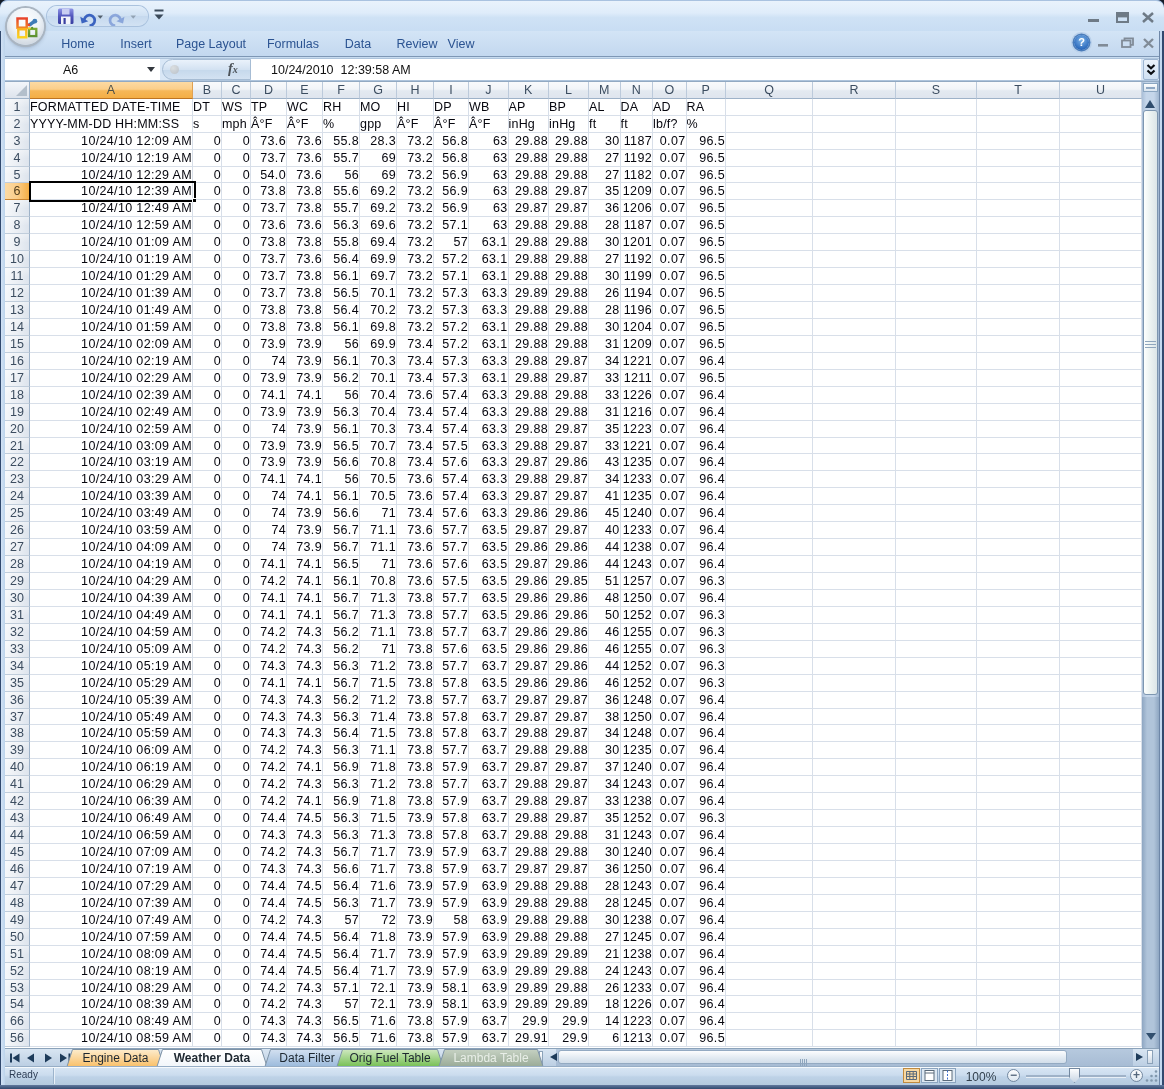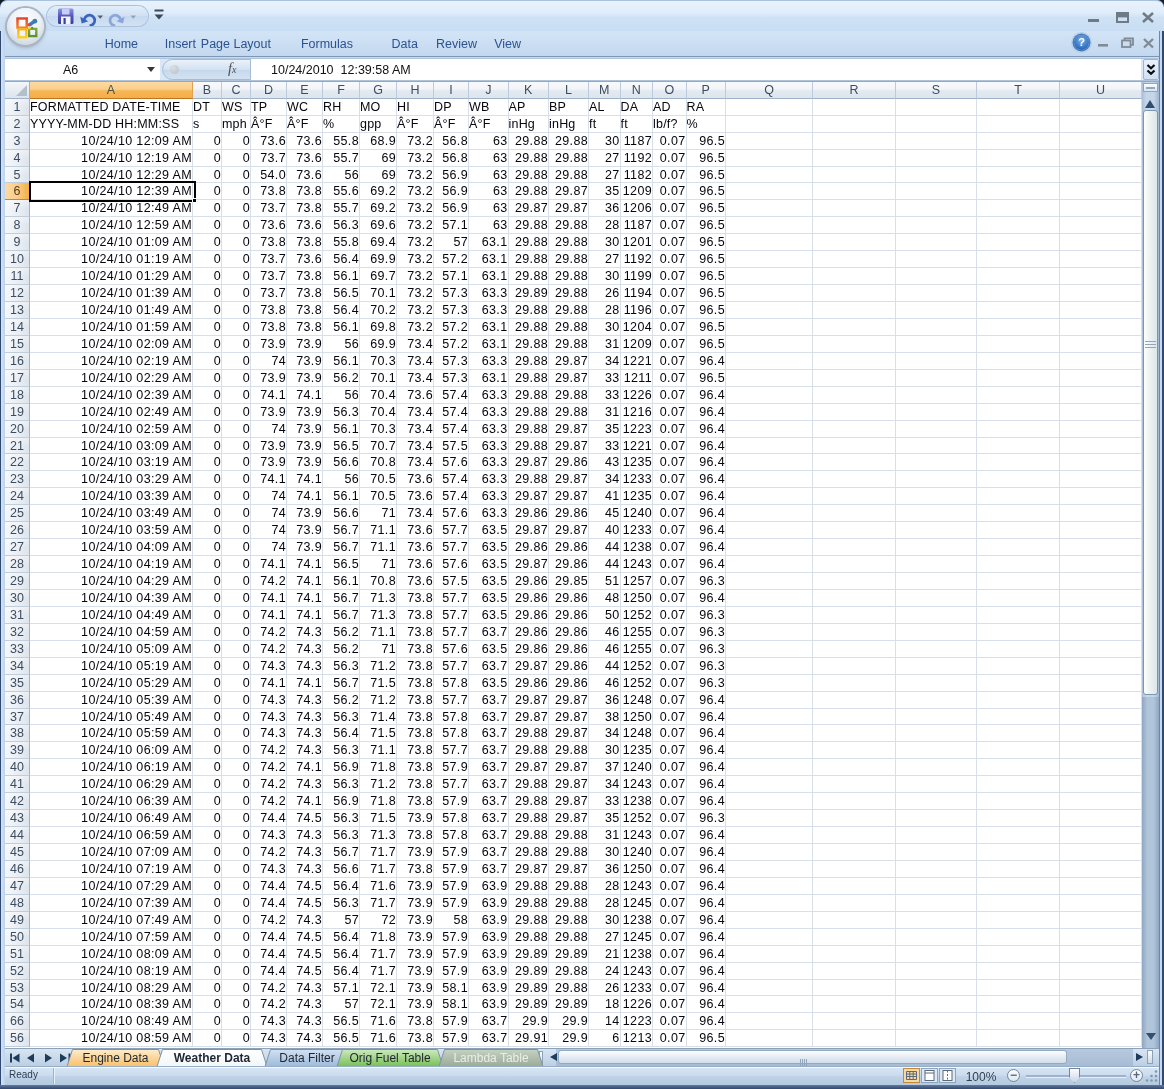--- a/index.html
+++ b/index.html
@@ -13,32 +13,32 @@
 
 #orb{position:absolute;left:7px;top:8px;width:37px;height:37px;border-radius:50%;
  background:radial-gradient(circle at 50% 35%,#fdfeff 0%,#eef3f8 45%,#d7dee6 70%,#c2ccd6 100%);
  box-shadow:0 0 0 2px #aab5c1, 0 2px 4px rgba(40,60,90,.42);z-index:9}
 
 #qat{position:absolute;left:47px;top:6px;width:101px;height:20px;border-radius:10px;
  background:linear-gradient(#e2eefa,#d0e1f3 48%,#c6d9ee 52%,#d2e2f3);box-shadow:0 0 0 1px #aac2de}
 
 #tabstrip{position:absolute;left:0;top:31px;width:1164px;height:26px;
  background:linear-gradient(#d3e4f6,#c3d8ef);border-bottom:1px solid #7e97b5}
-.rtab{position:absolute;top:6px;width:120px;text-align:right;font-size:12.5px;color:#2b5391}
+.rtab{position:absolute;top:6px;width:120px;text-align:center;font-size:12.5px;color:#2b5391}
 
 #fbar{position:absolute;left:0;top:57px;width:1164px;height:25px;background:#c8dcf0}
 #fbar .inner{position:absolute;left:5px;top:1px;width:1154px;height:23px;background:#d9e7f6;border:1px solid #aec4dc;border-left:0;border-right:0}
 #namebox{position:absolute;left:5px;top:58px;width:155px;height:23px;background:#fff;font-size:12.5px;color:#111;
  border-top:1px solid #aec4dc;border-bottom:1px solid #aec4dc}
 #namebox .t{position:absolute;left:58px;top:4px}
 #nbarrow{position:absolute;left:147px;top:67px;width:0;height:0;border:4.5px solid transparent;border-top:5.5px solid #33383e}
 #fxpill{position:absolute;left:162px;top:59px;width:89px;height:21px;border-radius:11px 0 0 11px;
  background:linear-gradient(#eaf2fb,#d3e2f2 50%,#c6d9ec 55%,#d3e2f2);border:1px solid #a6bcd4}
 #fxdot{position:absolute;left:170px;top:65px;width:9px;height:9px;border-radius:50%;background:radial-gradient(circle at 35% 35%,#dcdcda,#b4b8bc);opacity:.75}
-#fx{position:absolute;left:228px;top:60px;font-family:"Liberation Serif",serif;font-style:italic;font-weight:normal;font-size:14.5px;color:#4c5258}
+#fx{position:absolute;left:228px;top:60px;font-family:"Liberation Serif",serif;font-style:italic;font-weight:bold;font-size:14.5px;color:#4c5258}
 #fformula{position:absolute;left:251px;top:58px;width:890px;height:23px;background:#fff;border-top:1px solid #aec4dc;border-bottom:1px solid #aec4dc;
  font-size:12.5px;color:#111}
 #fformula .t{position:absolute;left:20px;top:4px}
 #fbexp{position:absolute;left:1143px;top:59px;width:16px;height:21px;background:linear-gradient(#eaf2fb,#cfe0f2);border:1px solid #9db5d1;border-radius:2px}
 
 #gridwrap{position:absolute;left:5px;top:82px;width:1137px;height:966px;background:#fff}
 #grid{border-collapse:separate;border-spacing:0;table-layout:fixed;width:1137px;font-size:12.5px;color:#06060e}
 #grid td{overflow:hidden;white-space:nowrap;height:16.946px;padding:0}
 #grid tr.chr td{height:16.8px}
 td.corner{background:linear-gradient(#f3f6fa,#e6ebf2 60%,#dde4ed);border-right:1px solid #9eb2c8;border-bottom:1px solid #9eb2c8;position:relative}
@@ -295,21 +295,21 @@
             <td class="c ar"></td>
           </tr>
           <tr>
             <td class="rh">3</td>
             <td class="c ar">10/24/10 12:09 AM</td>
             <td class="c ar">0</td>
             <td class="c ar">0</td>
             <td class="c ar">73.6</td>
             <td class="c ar">73.6</td>
             <td class="c ar">55.8</td>
-            <td class="c ar">68.9</td>
+            <td class="c ar">28.3</td>
             <td class="c ar">73.2</td>
             <td class="c ar">56.8</td>
             <td class="c ar">63</td>
             <td class="c ar">29.88</td>
             <td class="c ar">29.88</td>
             <td class="c ar">30</td>
             <td class="c ar">1187</td>
             <td class="c ar">0.07</td>
             <td class="c ar">96.5</td>
             <td class="c ar"></td>

